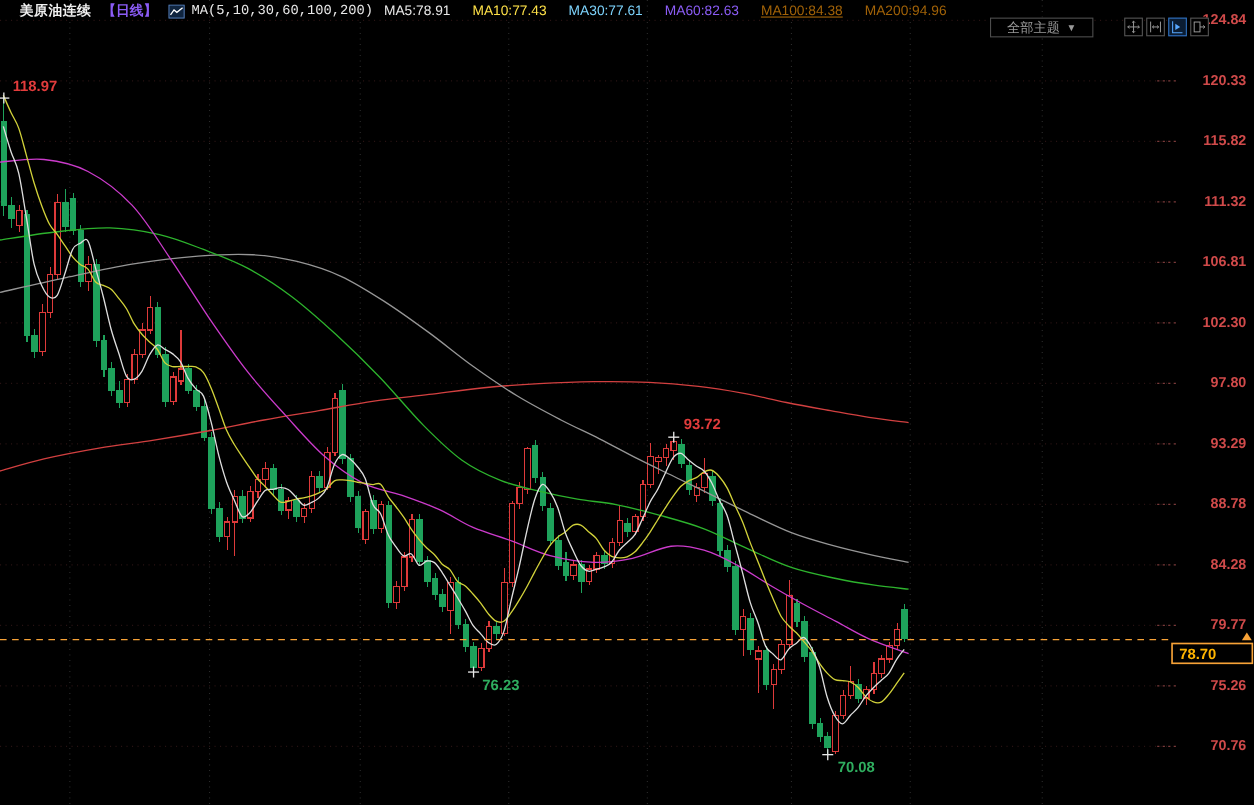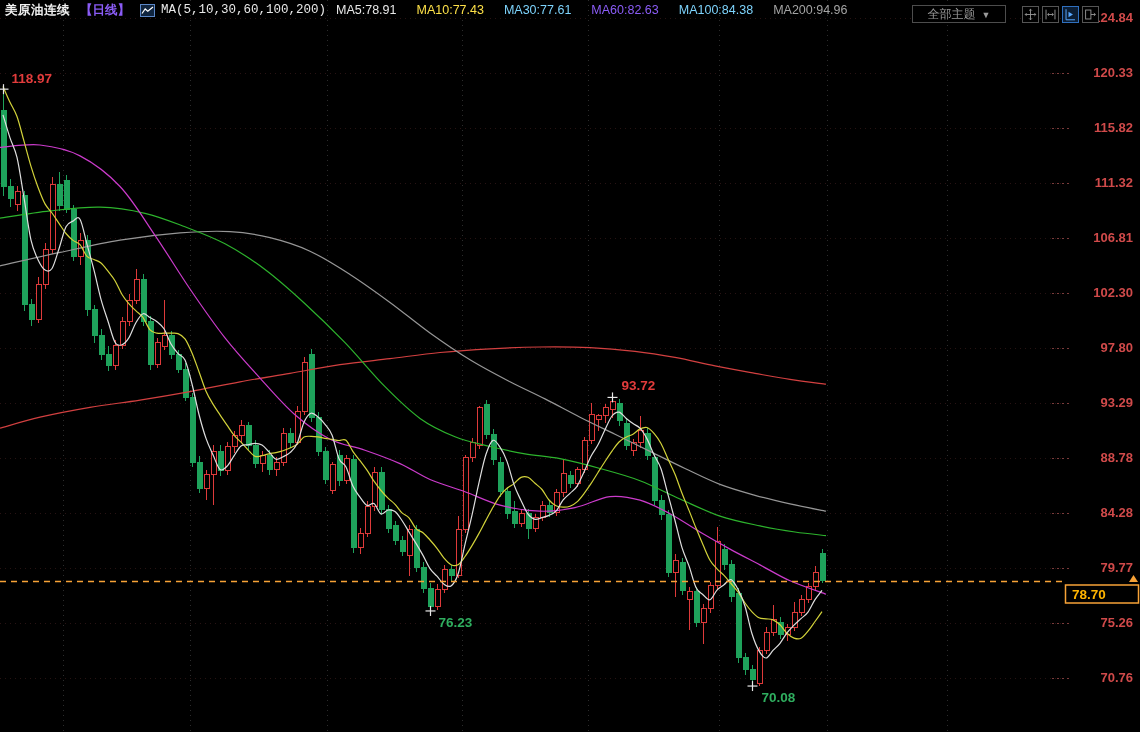--- a/index.html
+++ b/index.html
@@ -1,26 +1,26 @@
 <!DOCTYPE html>
 <html><head>
 <meta charset="utf-8">
 <style>
   html,body{margin:0;padding:0;background:#000;width:1140px;height:732px;overflow:hidden;
     font-family:"Liberation Sans",sans-serif;}
   #stage{position:relative;width:1140px;height:732px;background:#000;}
   #chart{position:absolute;left:0;top:0;}
   #legend{position:absolute;left:0;top:0;height:20px;display:flex;align-items:center;
-    padding-left:5px;gap:10px;font-size:12.5px;white-space:nowrap;z-index:4;color:#e8e8e8;}
+    padding-left:18px;gap:10px;font-size:12.5px;white-space:nowrap;z-index:4;color:#e8e8e8;}
   #legend .sym{color:#f0f0f0;font-weight:700;letter-spacing:.5px;}
   #legend .period{color:#8b5cf6;font-weight:700;}
   #legend .magroup{color:#e8e8e8;font-family:Liberation Mono, monospace;}
   #legend .ma-item{font-weight:400;}
   #ind-icon{display:inline-flex;align-items:center;margin-right:-4px;}
-  #controls{position:absolute;top:5px;right:41px;display:flex;align-items:flex-end;gap:16px;z-index:5;}
+  #controls{position:absolute;top:16px;right:41px;display:flex;align-items:flex-start;gap:28px;z-index:5;}
   #theme-btn{display:flex;align-items:center;justify-content:center;gap:6px;width:92px;height:16px;
     border:1px solid #4d4d4d;color:#9a9a9a;font-size:12px;background:#000;cursor:pointer;}
   #theme-btn .caret{font-size:9px;transform:translateY(.5px);}
   #tools{display:flex;gap:3px;}
   .tool-btn{width:17px;height:17px;box-sizing:border-box;border:1px solid #555;background:#000;
     display:flex;align-items:center;justify-content:center;cursor:pointer;}
   .tool-btn svg{width:13px;height:13px;}
   .tool-btn.active{border-color:#2f6fbe;background:#0b1d33;}
 </style>
 </head>
@@ -717,22 +717,22 @@
           <rect x="0.5" y="0.5" width="14" height="12" fill="#10253f" stroke="#5b87c7"></rect>
           <path d="M2 9.5l3.2-4.5 2.6 2.2L13 3" fill="none" stroke="#ffffff" stroke-width="1.2"></path>
         </svg>
     </span>
     <span class="magroup">MA(5,10,30,60,100,200)</span>
     <span id="ma-items" style="display:flex;gap:20px;">
         <span class="ma-item" style="color: rgb(232, 232, 232);">MA5:78.91</span>
         <span class="ma-item" style="color: #fde047;">MA10:77.43</span>
         <span class="ma-item" style="color: #7dd3fc;">MA30:77.61</span>
         <span class="ma-item" style="color: #8b5cf6;">MA60:82.63</span>
-        <span class="ma-item" style="color: #7dd3fc;">MA100:84.38</span>
-        <span class="ma-item" style="color: #a3a3a3; text-align: center;">MA200:94.96</span>
+        <span class="ma-item" style="color: #a16207; text-decoration: underline;">MA100:84.38</span>
+        <span class="ma-item" style="color: #a16207; text-align: center;">MA200:94.96</span>
       </span>
   </div>
 
   <div id="controls">
     <div id="theme-btn">
       <span>全部主题</span>
       <span class="caret">▼</span>
     </div>
     <div id="tools">
         <div class="tool-btn">

